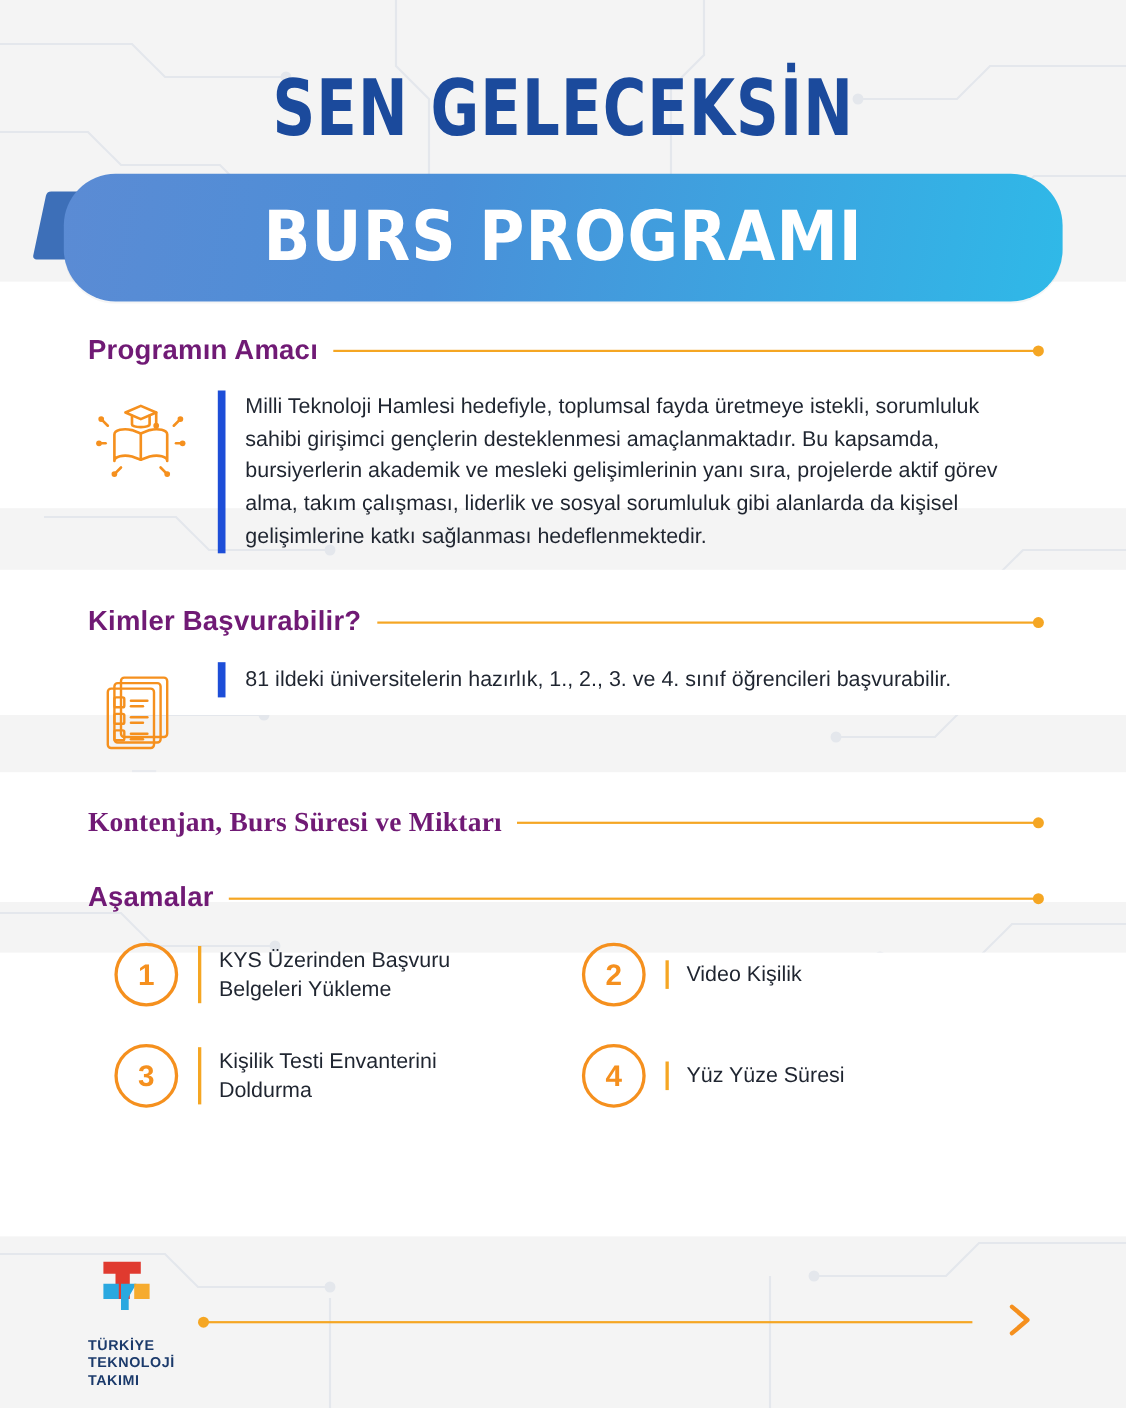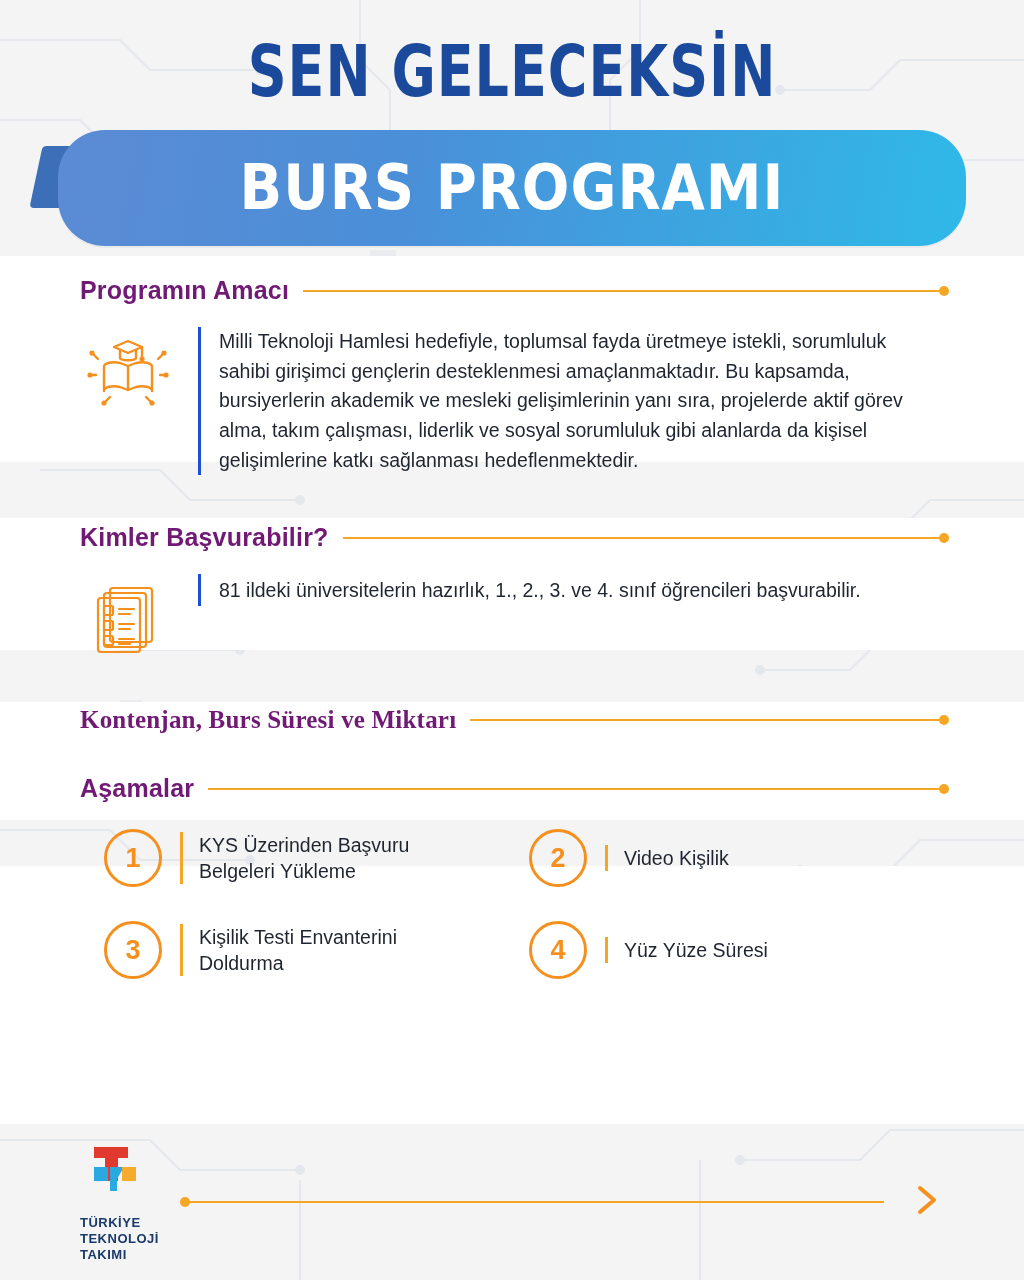--- a/index.html
+++ b/index.html
@@ -34,21 +34,21 @@
     background: #ffffff;
   }
   .band.b1 { top: 256px;  height: 206px; }
   .band.b2 { top: 518px;  height: 132px; }
   .band.b3 { top: 702px;  height: 118px; }
   .band.b4 { top: 866px;  height: 258px; }
 
   
   .header {
     position: relative;
-    padding-top: 36px;
+    padding-top: 64px;
     text-align: center;
     z-index: 4;
   }
 
   .title-main {
     font-size: 60px;
     line-height: 1;
     font-weight: 800;
     letter-spacing: 1px;
     color: #1b4a9c;
@@ -141,21 +141,21 @@
   .icon-box {
     width: 96px;
     min-width: 96px;
     display: flex;
     justify-content: center;
     align-items: flex-start;
     padding-top: 4px;
   }
 
   .body-text {
-    border-left: 3px solid #1d4ed8;
+    border-left: 7px solid #1d4ed8;
     padding-left: 18px;
     font-size: 19.5px;
     line-height: 1.52;
     color: #1f2530;
     max-width: 740px;
   }
 
   .body-text.single {
     padding-top: 2px;
   }

